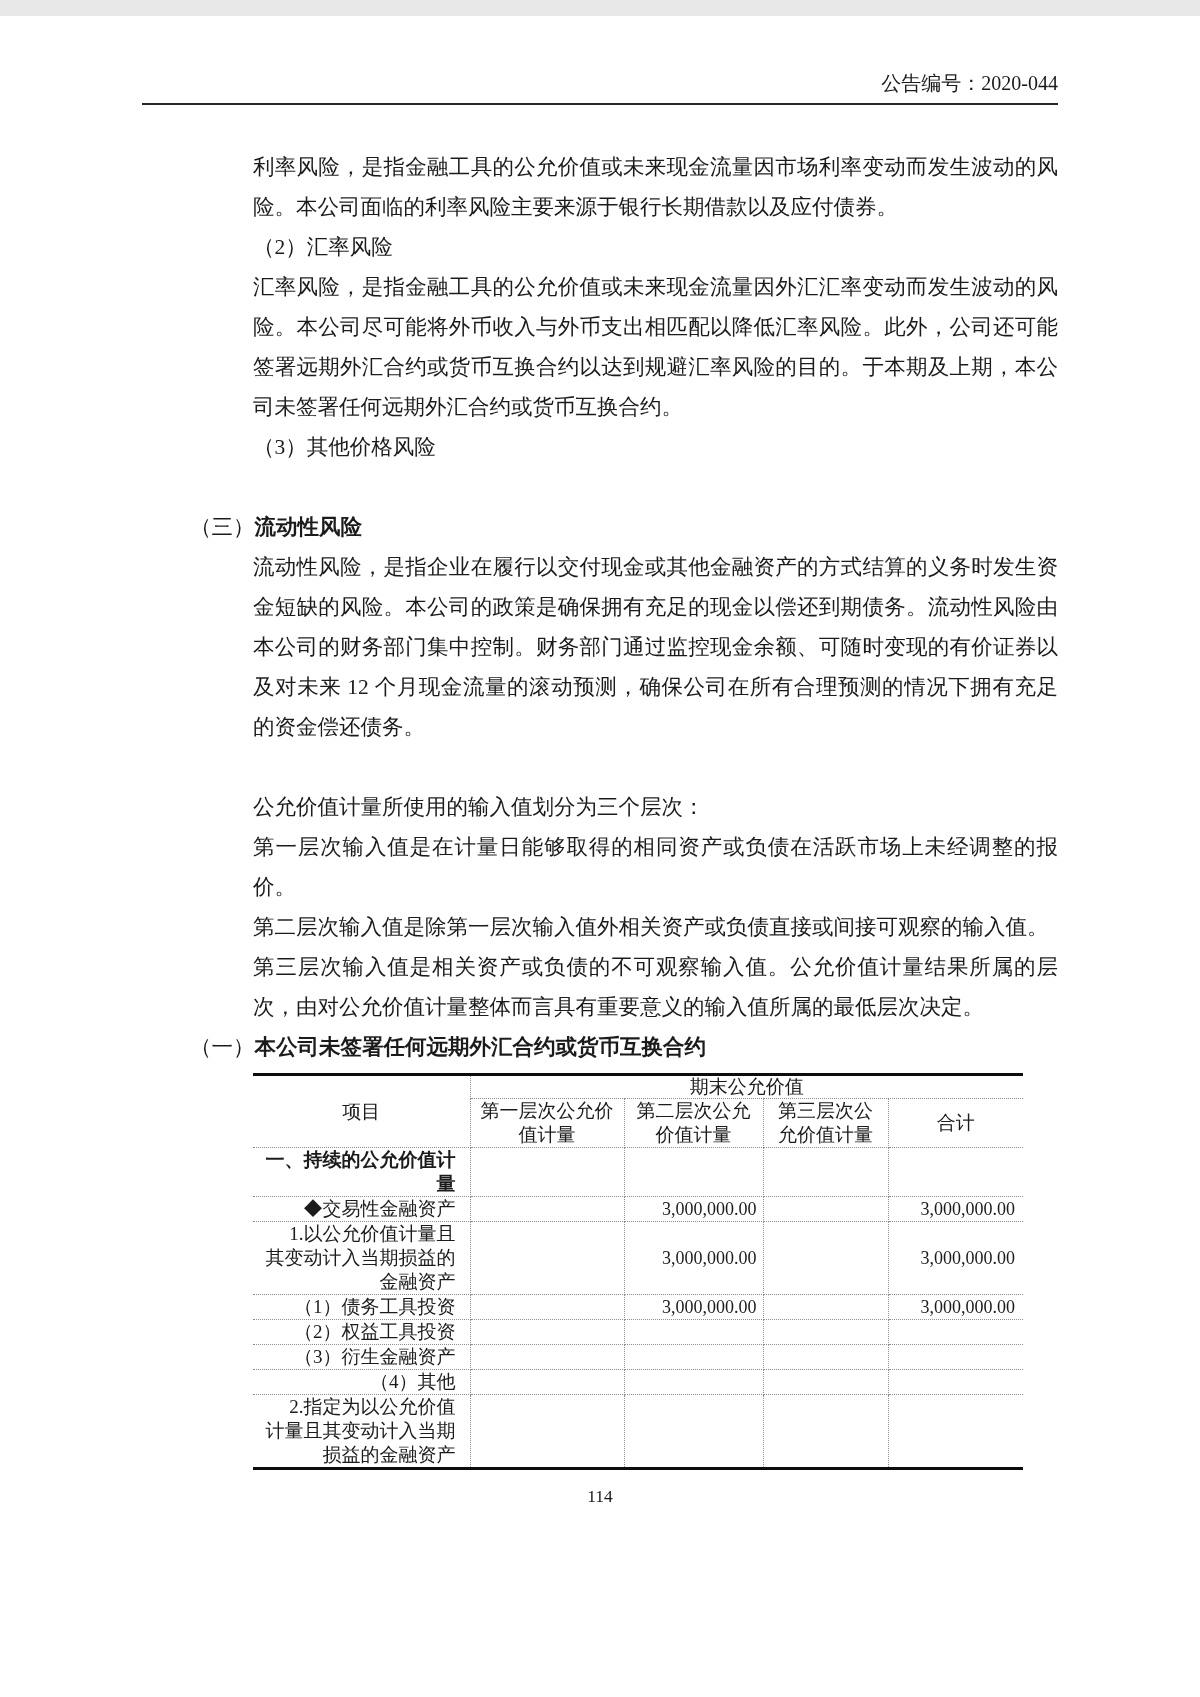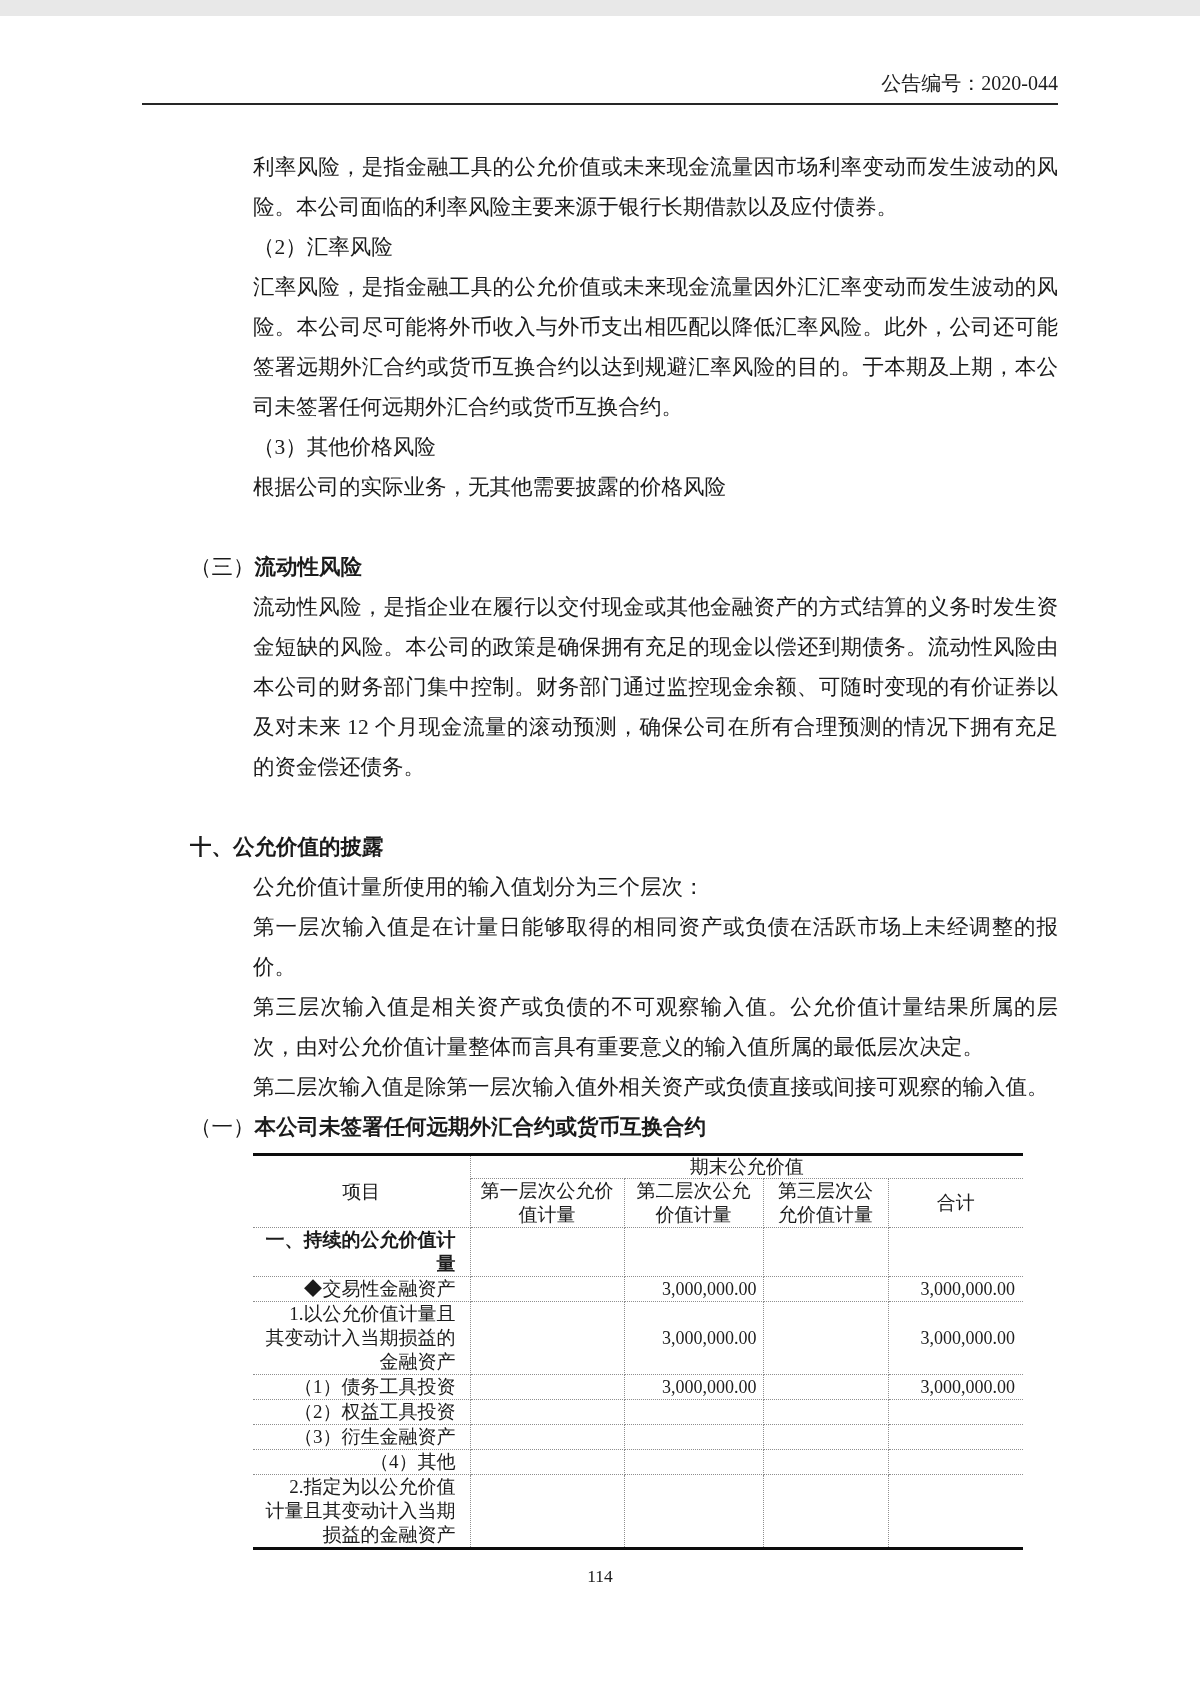--- a/index.html
+++ b/index.html
@@ -59,40 +59,38 @@
     </div>
     <div class="header-rule"></div>
 
     <div class="body">
 
       <div class="indented">
         <p class="para">利率风险，是指金融工具的公允价值或未来现金流量因市场利率变动而发生波动的风险。本公司面临的利率风险主要来源于银行长期借款以及应付债券。</p>
         <p class="line">（2）汇率风险</p>
         <p class="para">汇率风险，是指金融工具的公允价值或未来现金流量因外汇汇率变动而发生波动的风险。本公司尽可能将外币收入与外币支出相匹配以降低汇率风险。此外，公司还可能签署远期外汇合约或货币互换合约以达到规避汇率风险的目的。于本期及上期，本公司未签署任何远期外汇合约或货币互换合约。</p>
         <p class="line">（3）其他价格风险</p>
-        <p class="line">根据公司的实际业务，无其他需要披露的价格风险</p>
       </div>
 
       <div class="gap"></div>
 
       <p class="h-sec"><span class="h-num">（三）</span><span class="h-bold">流动性风险</span></p>
 
       <div class="indented">
         <p class="para">流动性风险，是指企业在履行以交付现金或其他金融资产的方式结算的义务时发生资金短缺的风险。本公司的政策是确保拥有充足的现金以偿还到期债务。流动性风险由本公司的财务部门集中控制。财务部门通过监控现金余额、可随时变现的有价证券以及对未来 12 个月现金流量的滚动预测，确保公司在所有合理预测的情况下拥有充足的资金偿还债务。</p>
       </div>
 
       <div class="gap"></div>
 
-      <p class="h-sec h-bold">十、公允价值的披露</p>
 
       <div class="indented">
         <p class="line">公允价值计量所使用的输入值划分为三个层次：</p>
         <p class="para">第一层次输入值是在计量日能够取得的相同资产或负债在活跃市场上未经调整的报价。</p>
+        <p class="para">第二层次输入值是除第一层次输入值外相关资产或负债直接或间接可观察的输入值。</p>
         <p class="para">第三层次输入值是相关资产或负债的不可观察输入值。公允价值计量结果所属的层次，由对公允价值计量整体而言具有重要意义的输入值所属的最低层次决定。</p>
-        <p class="para">第二层次输入值是除第一层次输入值外相关资产或负债直接或间接可观察的输入值。</p>
       </div>
 
       <p class="h-sec"><span class="h-num">（一）</span><span class="h-bold">本公司未签署任何远期外汇合约或货币互换合约</span></p>
 
       <table class="fv-table">
         <colgroup>
           <col class="w-item">
             <col class="w-l1">
             <col class="w-l2">
             <col class="w-l3">

